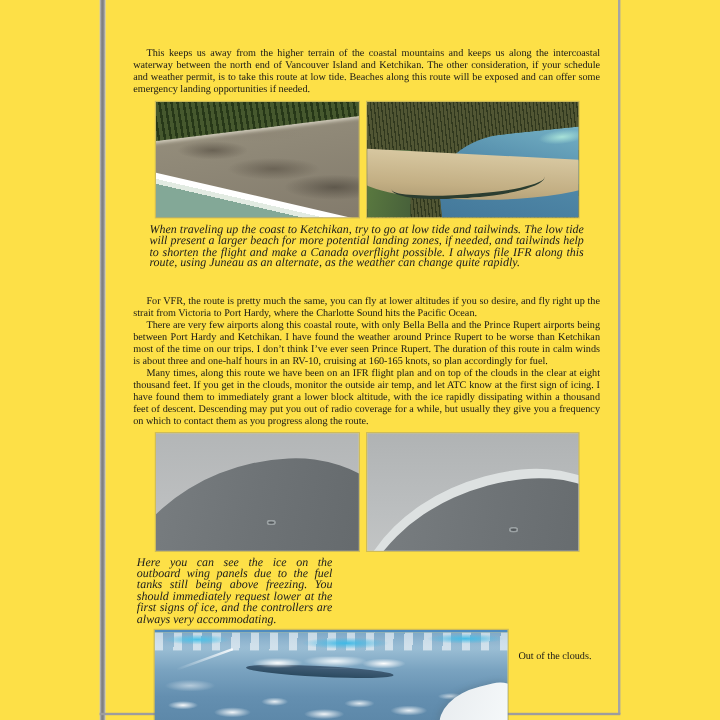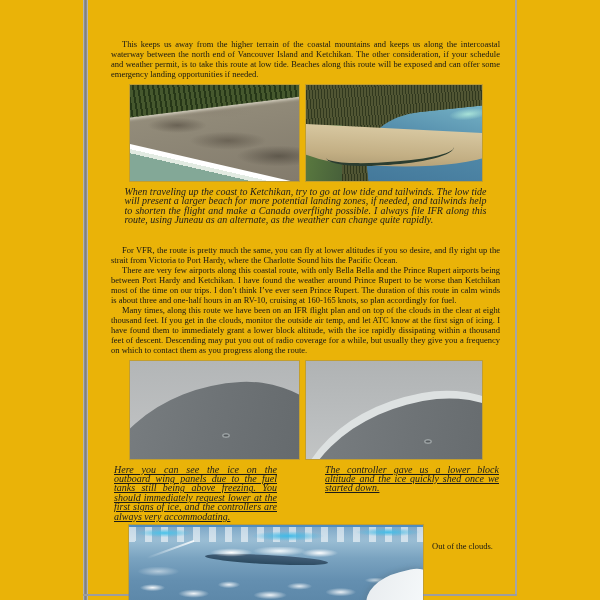--- a/index.html
+++ b/index.html
@@ -1,19 +1,19 @@
 <!DOCTYPE html>
 <html><head>
 <meta charset="utf-8">
 <style>
   * { margin:0; padding:0; box-sizing:border-box; }
   html,body { width:600px; height:600px; background:#ffffff; }
   body { font-family:"Liberation Serif", serif; color:#1a1a1a; }
 
-  .canvas { position:relative; width:600px; height:600px; background:#eab308; overflow:hidden; }
+  .canvas { position:relative; width:600px; height:600px; background:#fde047; overflow:hidden; }
 
   
   .spine      { position:absolute; left:83px; top:0; width:5px; height:600px;
                 background:linear-gradient(90deg,#c6c6c6 0%,#7b7b7b 40%,#8e8e8e 70%,#c9c9c9 100%); }
   .edge-right { position:absolute; left:515px; top:0; width:2px; height:595px; background:#a5a5a5; }
   .edge-bottom{ position:absolute; left:83px; top:594px; width:434px; height:2px; background:#9d9d9d; }
 
   .content { position:absolute; left:111px; top:0; width:389px; }
 
   .body-text { font-size:8.5px; line-height:10px; text-align:justify; text-indent:11px; color:#161616; }
@@ -70,21 +70,21 @@
   .photoC .wing { left:-38px; top:22px; width:262px; height:130px; transform:rotate(-3deg); }
   .photoD .ice  { position:absolute; left:-18px; top:36px; width:268px; height:130px;
                   transform:rotate(-6deg) translate(-2px,-4px);
                   border-radius:58% 42% 0 0 / 95% 80% 0 0; background:#dde1e1; }
   .photoD .wing { left:-18px; top:40px; width:268px; height:130px; transform:rotate(-6deg); }
   .fuelcap { position:absolute; width:8px; height:5px; border-radius:50%;
              background:#54595c; box-shadow:inset 0 0 0 1.5px #9ba1a3; }
   .photoC .fuelcap { left:92px; top:72px; }
   .photoD .fuelcap { left:118px; top:78px; }
 
-  .caption-row { display:flex; justify-content:space-between; gap:21px; margin-top:6px;text-decoration:underline; }
+  .caption-row { display:flex; justify-content:flex-start; gap:21px; margin-top:6px; }
   .caption-col-left  { width:169px; padding:0 3px; }
   .caption-col-right { width:176px; padding:0 1px; }
 
   
   .final-row { position:relative; margin-top:4px; height:80px; }
   .photoE { position:absolute; left:18px; top:0; width:294px; height:78px;
     border-top:2px solid #4f8cc0; border-bottom:2px solid #3f6f94;
     background:linear-gradient(180deg,#9dc0d6 16%,#7aa3c0 42%,#648fb0 72%,#5d88a9 100%); }
   .photoE .skyE { position:absolute; top:0; left:0; right:0; height:15px;
     background:
@@ -164,21 +164,20 @@
       </div>
       <div class="photo photoD">
         <div class="ice"></div>
         <div class="wing"></div>
         <div class="fuelcap"></div>
       </div>
     </div>
 
     <div class="caption-row">
       <p class="caption caption-col-left">Here you can see the ice on the outboard wing panels due to the fuel tanks still being above freezing. You should immediately request lower at the first signs of ice, and the controllers are always very accommodating.</p>
-      <p class="caption caption-col-right">The controller gave us a lower block altitude and the ice quickly shed once we started down.</p>
     </div>
 
     <div class="final-row">
       <div class="photo photoE">
         <div class="skyE"></div>
         <div class="islandE"></div>
         <div class="islandclouds"></div>
         <div class="lowclouds"></div>
         <div class="contrailE"></div>
         <div class="wingtipE"></div>

